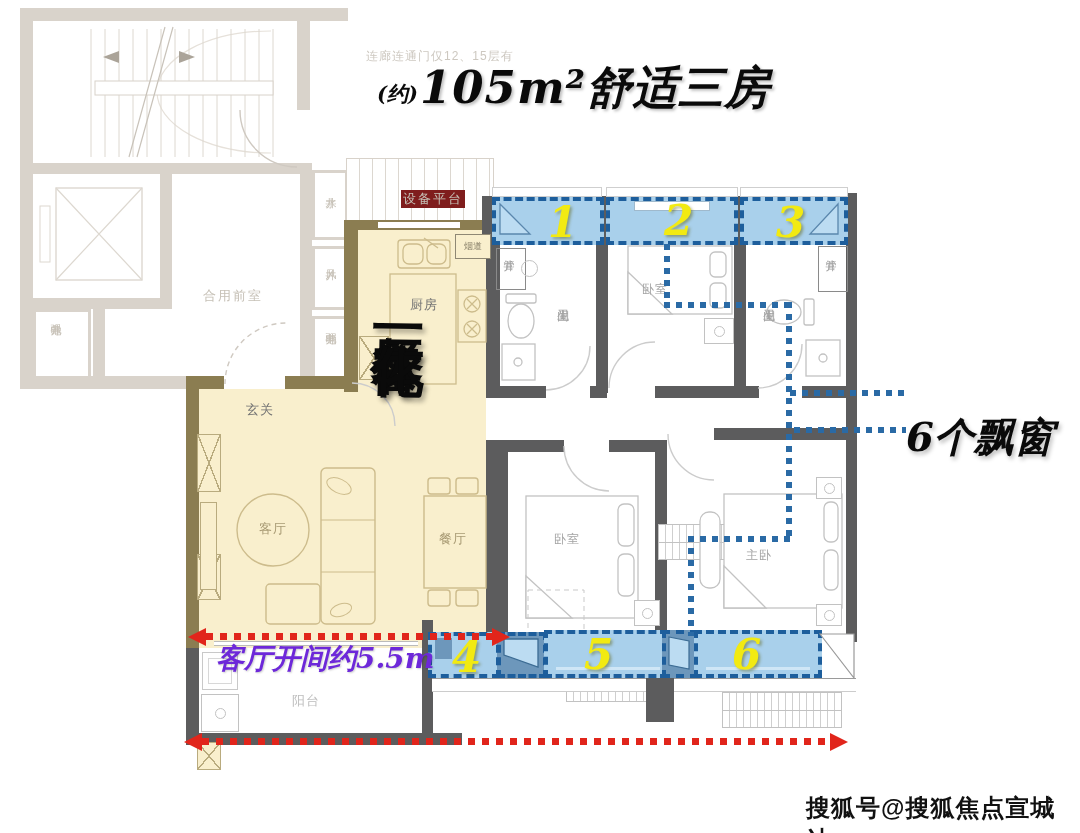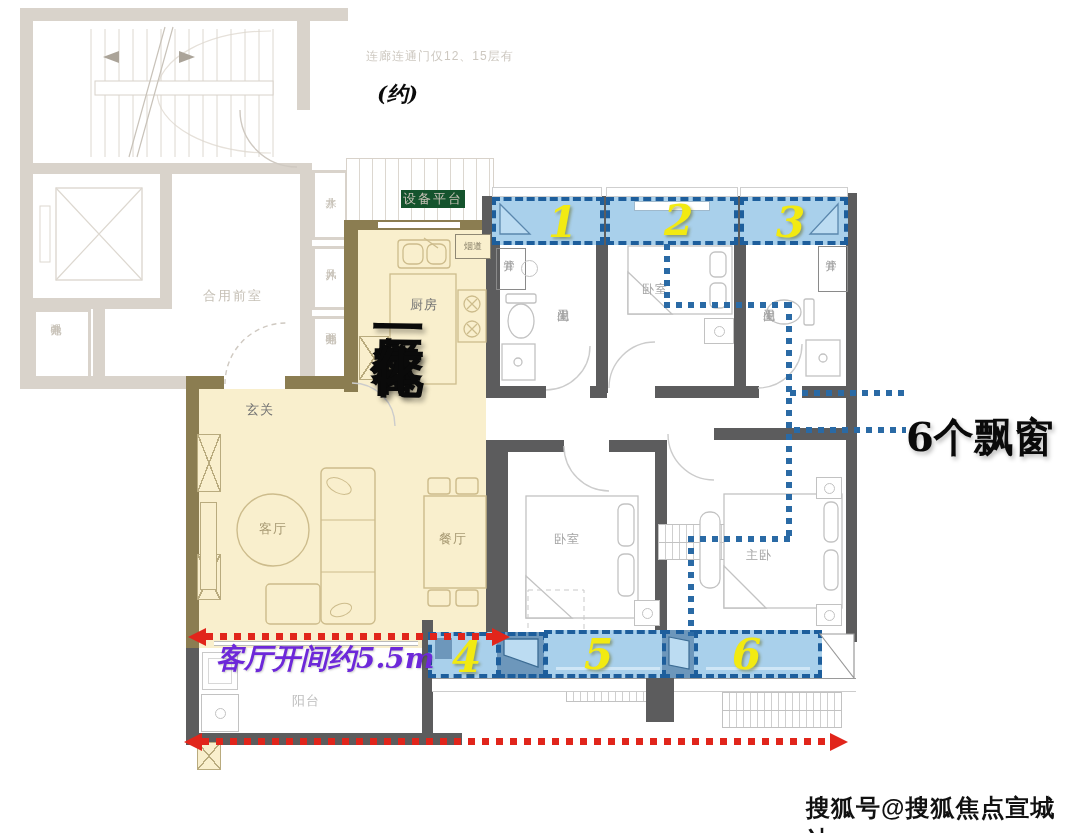--- a/index.html
+++ b/index.html
@@ -43,20 +43,21 @@
   .sill{background:#fff;border:1px solid #cfcfcf;box-sizing:border-box;}
   .shaft{border:3px solid #d9d3cb;background:#fff;box-sizing:border-box;}
 </style>
 </head>
 <body>
 
 <div class="scene">
 
   <div class="a lbl" style="left:366px;top:50px;font-size:12px;color:#cdc8c0;">连廊连通门仅12、15层有</div>
   <div class="a callig" style="left:377px;top:80px;font-size:21px;font-style:italic;">(约)</div>
+  <div class="a callig" style="left:420px;top:58px;font-size:45px;font-style:italic;letter-spacing:1px;text-shadow:2px 2px 3px rgba(0,0,0,.25);">105m²舒适三房</div>
 
   <i class="a wL" style="left:20px;top:8px;width:328px;height:13px;display:block;"></i>
   <i class="a wL" style="left:20px;top:8px;width:13px;height:381px;display:block;"></i>
   <i class="a wL" style="left:33px;top:163px;width:277px;height:11px;display:block;"></i>
   <i class="a wL" style="left:297px;top:8px;width:13px;height:102px;display:block;"></i>
   <i class="a wL" style="left:300px;top:163px;width:12px;height:227px;display:block;"></i>
   <i class="a wL" style="left:160px;top:174px;width:12px;height:126px;display:block;"></i>
   <i class="a wL" style="left:33px;top:298px;width:139px;height:11px;display:block;"></i>
   <i class="a wL" style="left:93px;top:309px;width:12px;height:69px;display:block;"></i>
   <i class="a wL" style="left:20px;top:376px;width:168px;height:13px;display:block;"></i>
@@ -82,21 +83,21 @@
   <div class="a shaft" style="left:33px;top:309px;width:58px;height:70px;"></div>
   <div class="a lblC v" style="left:48px;top:315px;font-size:11px;">强电井</div>
   <div class="a shaft" style="left:312px;top:170px;width:36px;height:70px;"></div>
   <div class="a lblC v" style="left:323px;top:188px;font-size:11px;">水井</div>
   <div class="a shaft" style="left:312px;top:246px;width:36px;height:64px;"></div>
   <div class="a lblC v" style="left:323px;top:260px;font-size:11px;">风井</div>
   <div class="a shaft" style="left:312px;top:316px;width:36px;height:72px;"></div>
   <div class="a lblC v" style="left:323px;top:324px;font-size:11px;">弱电井</div>
 
   <div class="a" style="left:346px;top:158px;width:148px;height:64px;border:1px solid #d8d2ca;box-sizing:border-box;background:#fff repeating-linear-gradient(90deg,transparent 0 12px,#dcd7d0 12px 13px);"></div>
-  <div class="a lblC" style="left:401px;top:190px;background:#14532d;padding:0 2px;letter-spacing:2px;">设备平台</div>
+  <div class="a lblC" style="left:401px;top:190px;background:#7f1d1d;padding:0 2px;letter-spacing:2px;">设备平台</div>
 
   <div class="a tan" style="left:358px;top:230px;width:128px;height:162px;"></div>
   <div class="a tan" style="left:199px;top:389px;width:287px;height:259px;"></div>
 
   <i class="a wO" style="left:344px;top:220px;width:14px;height:172px;display:block;"></i>
   <i class="a wO" style="left:344px;top:220px;width:150px;height:10px;display:block;"></i>
   <i class="a" style="left:378px;top:222px;width:82px;height:6px;background:#fff;display:block;"></i>
   <i class="a wO" style="left:186px;top:376px;width:38px;height:13px;display:block;"></i>
   <i class="a wO" style="left:285px;top:376px;width:61px;height:13px;display:block;"></i>
   <i class="a wO" style="left:186px;top:389px;width:13px;height:259px;display:block;"></i>
@@ -311,21 +312,21 @@
   <i class="a wD" style="left:646px;top:678px;width:28px;height:44px;display:block;"></i>
 
   <i class="a bdv" style="left:664px;top:244px;height:64px;display:block;"></i>
   <i class="a bdh" style="left:664px;top:302px;width:128px;display:block;"></i>
   <i class="a bdv" style="left:786px;top:302px;height:240px;display:block;"></i>
   <i class="a bdh" style="left:790px;top:390px;width:114px;display:block;"></i>
   <i class="a bdh" style="left:794px;top:427px;width:112px;display:block;"></i>
   <i class="a bdh" style="left:688px;top:536px;width:102px;display:block;"></i>
   <i class="a bdv" style="left:688px;top:536px;height:100px;display:block;"></i>
 
-  <div class="a callig" style="left:906px;top:410px;font-size:40px;text-shadow:2px 3px 4px rgba(0,0,0,.25);">6个飘窗</div>
+  <div class="a callig" style="left:906px;top:410px;font-size:40px;font-style:italic;text-shadow:2px 3px 4px rgba(0,0,0,.25);">6个飘窗</div>
 
   <div class="a callig v" style="left:372px;top:294px;font-size:53px;line-height:1.04;letter-spacing:2px;transform:rotate(1deg);text-shadow:3px 4px 5px rgba(0,0,0,.3);">餐客厅一体化</div>
 
   <i class="a triL" style="left:188px;top:628px;display:block;"></i>
   <i class="a rln" style="left:206px;top:633px;width:286px;display:block;"></i>
   <i class="a triR" style="left:492px;top:628px;display:block;"></i>
   <div class="a dim" style="left:216px;top:640px;font-size:28px;">客厅开间约5.5m</div>
 
   <i class="a triL" style="left:184px;top:733px;display:block;"></i>
   <i class="a rln" style="left:202px;top:738px;width:630px;display:block;"></i>

